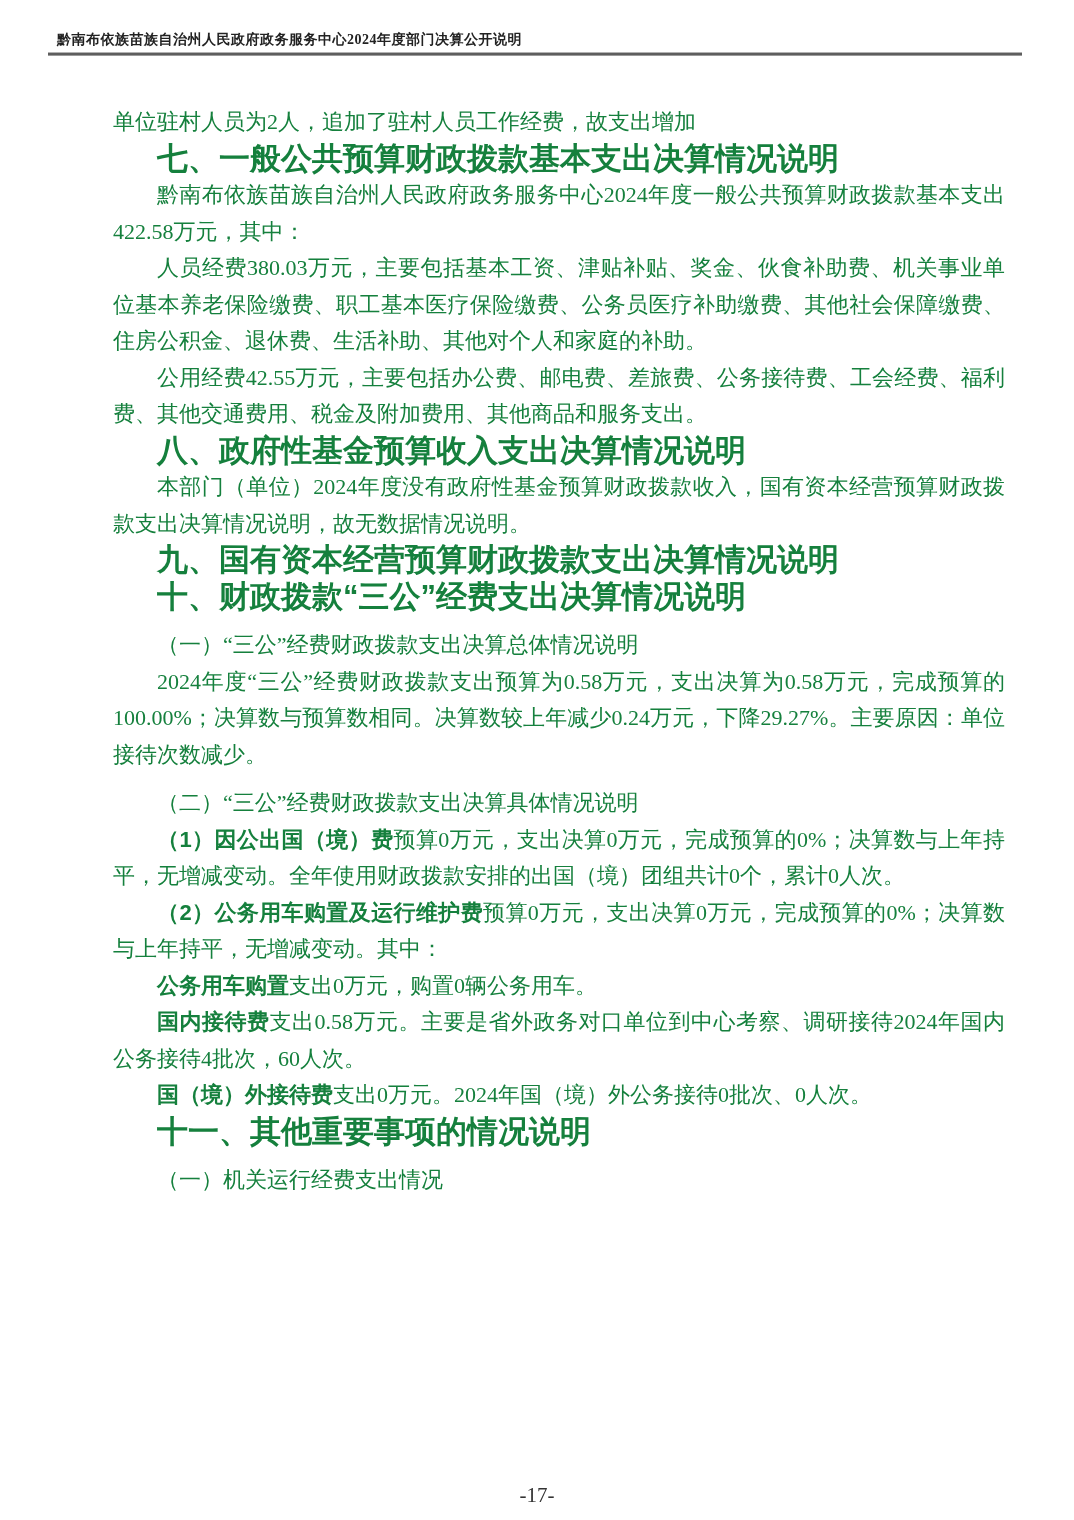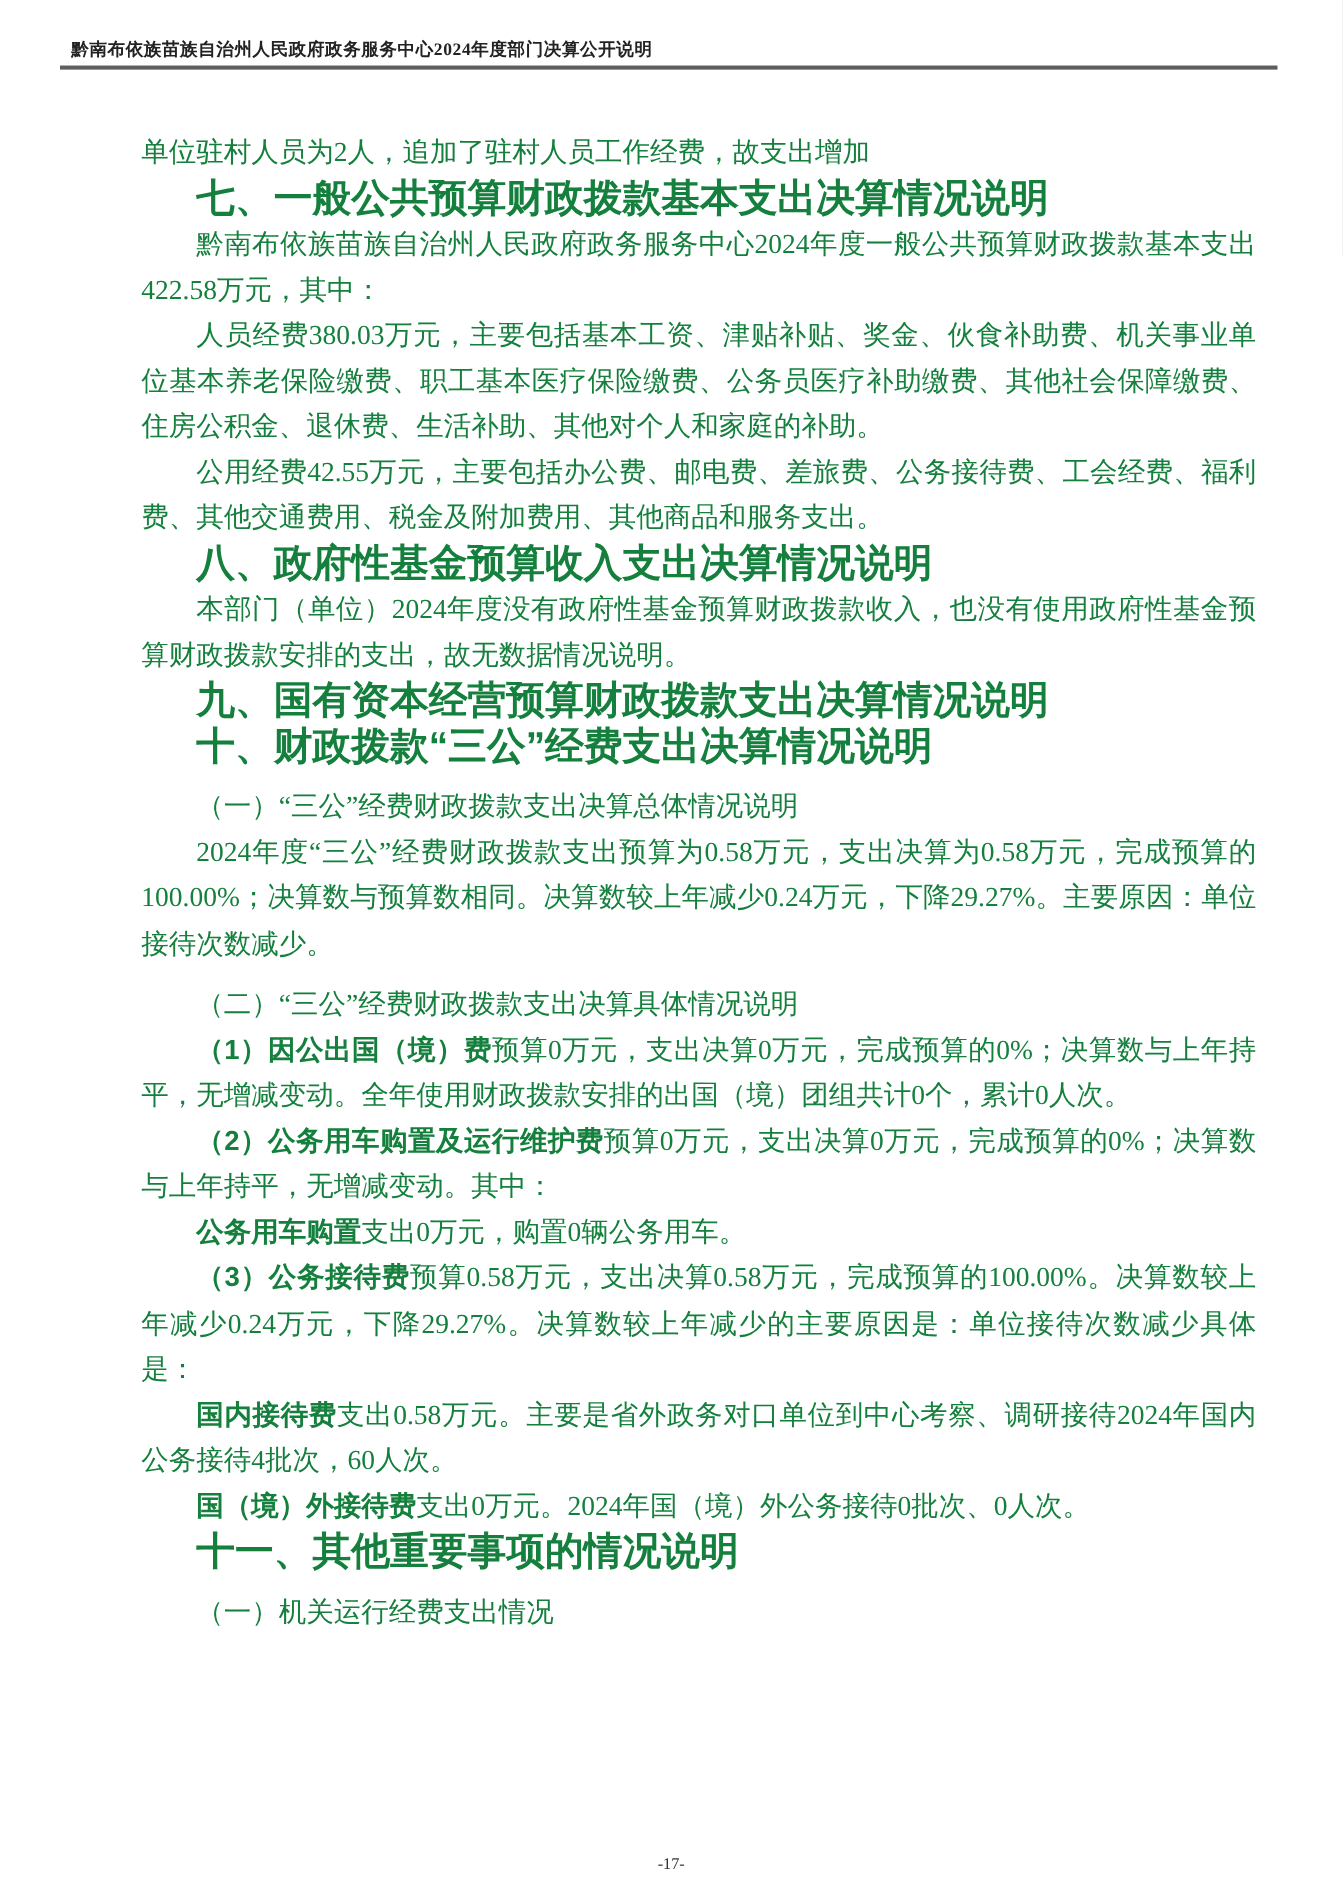--- a/index.html
+++ b/index.html
@@ -56,50 +56,49 @@
   .lead {
     font-family: "Liberation Sans", sans-serif;
     font-weight: 700;
   }
   .footer {
     position: absolute;
     left: 0;
     right: 0;
     top: 1483px;
     text-align: center;
-    font-size: 13px;
+    font-size: 21px;
     color: #333333;
   }
 </style>
 </head>
 <body>
 
 <div class="page">
 
   <div class="header-title">黔南布依族苗族自治州人民政府政务服务中心2024年度部门决算公开说明</div>
 
   <div class="header-rule"></div>
 
   <main class="content">
       <p class="line continuation">单位驻村人员为2人，追加了驻村人员工作经费，故支出增加</p>
       <p class="line heading">七、一般公共预算财政拨款基本支出决算情况说明</p>
       <p class="line para">黔南布依族苗族自治州人民政府政务服务中心2024年度一般公共预算财政拨款基本支出422.58万元，其中：</p>
       <p class="line para">人员经费380.03万元，主要包括基本工资、津贴补贴、奖金、伙食补助费、机关事业单位基本养老保险缴费、职工基本医疗保险缴费、公务员医疗补助缴费、其他社会保障缴费、住房公积金、退休费、生活补助、其他对个人和家庭的补助。</p>
       <p class="line para">公用经费42.55万元，主要包括办公费、邮电费、差旅费、公务接待费、工会经费、福利费、其他交通费用、税金及附加费用、其他商品和服务支出。</p>
       <p class="line heading">八、政府性基金预算收入支出决算情况说明</p>
-      <p class="line para">本部门（单位）2024年度没有政府性基金预算财政拨款收入，也没有使用政府性基金预算财政拨款安排的支出，故无数据情况说明。</p>
+      <p class="line para">本部门（单位）2024年度没有政府性基金预算财政拨款收入，国有资本经营预算财政拨款支出决算情况说明，故无数据情况说明。</p>
       <p class="line heading">九、国有资本经营预算财政拨款支出决算情况说明</p>
       <p class="line heading">十、财政拨款“三公”经费支出决算情况说明</p>
       <p class="line subheading">（一）“三公”经费财政拨款支出决算总体情况说明</p>
       <p class="line para">2024年度“三公”经费财政拨款支出预算为0.58万元，支出决算为0.58万元，完成预算的100.00%；决算数与预算数相同。决算数较上年减少0.24万元，下降29.27%。主要原因：单位接待次数减少。</p>
       <p class="line subheading">（二）“三公”经费财政拨款支出决算具体情况说明</p>
       <p class="line para"><b class="lead">（1）因公出国（境）费</b>预算0万元，支出决算0万元，完成预算的0%；决算数与上年持平，无增减变动。全年使用财政拨款安排的出国（境）团组共计0个，累计0人次。</p>
       <p class="line para"><b class="lead">（2）公务用车购置及运行维护费</b>预算0万元，支出决算0万元，完成预算的0%；决算数与上年持平，无增减变动。其中：</p>
       <p class="line para"><b class="lead">公务用车购置</b>支出0万元，购置0辆公务用车。</p>
-      <p class="line para"><b class="lead">（3）公务接待费</b>预算0.58万元，支出决算0.58万元，完成预算的100.00%。决算数较上年减少0.24万元，下降29.27%。决算数较上年减少的主要原因是：单位接待次数减少具体是：</p>
       <p class="line para"><b class="lead">国内接待费</b>支出0.58万元。主要是省外政务对口单位到中心考察、调研接待2024年国内公务接待4批次，60人次。</p>
       <p class="line para"><b class="lead">国（境）外接待费</b>支出0万元。2024年国（境）外公务接待0批次、0人次。</p>
       <p class="line heading">十一、其他重要事项的情况说明</p>
       <p class="line subheading">（一）机关运行经费支出情况</p>
     </main>
 
   <div class="footer">-17-</div>
 
 </div>
 

